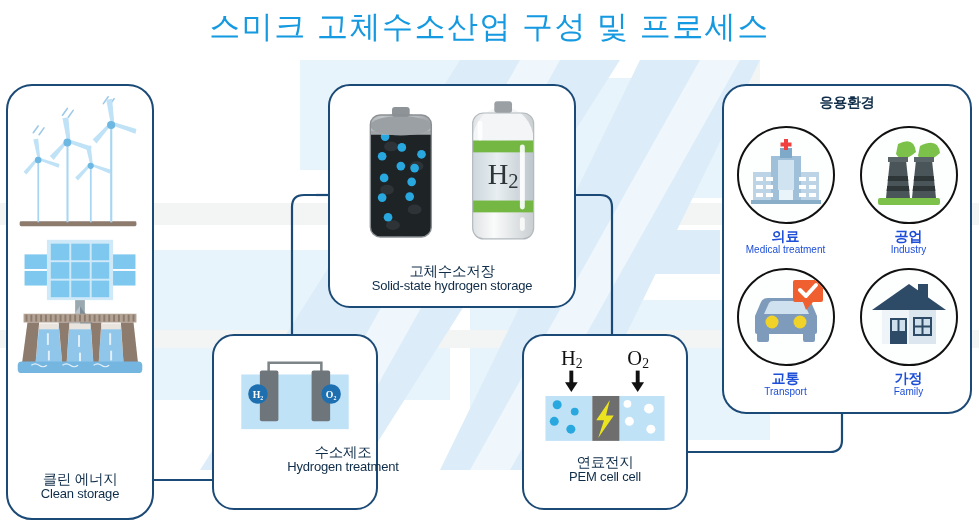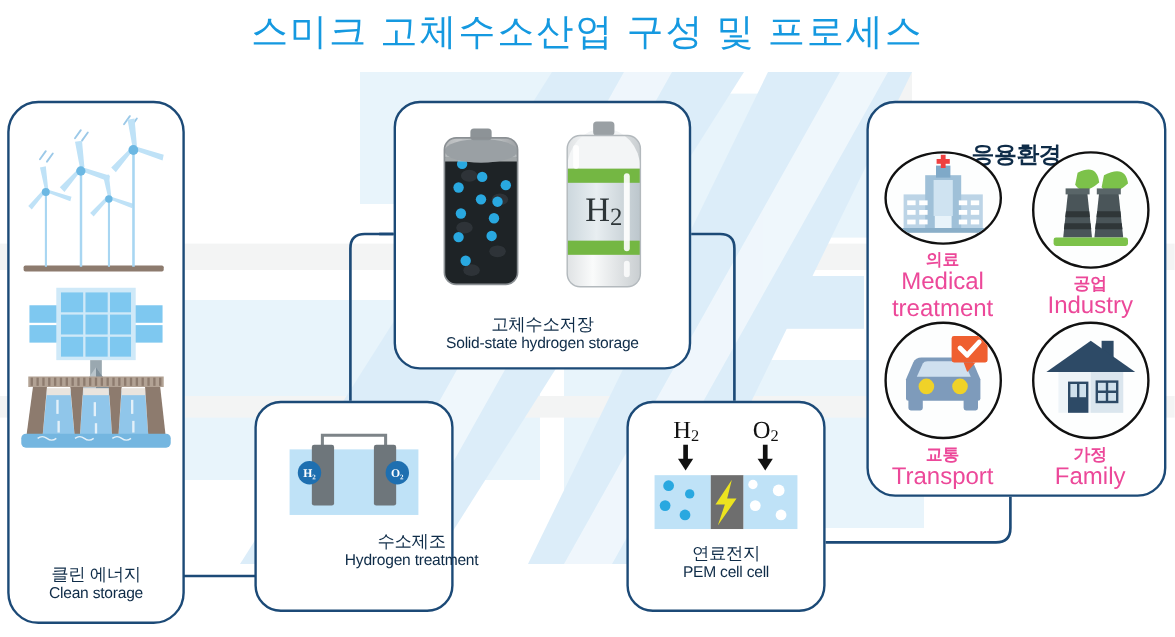--- a/index.html
+++ b/index.html
@@ -63,35 +63,34 @@
   #panel-prod .art{position:absolute;left:0;top:16px;width:100%;height:84px;}
   #panel-prod .cap{position:absolute;left:0;top:108px;width:100%;margin-left:48px;}
 
   
   #panel-fuel .art{position:absolute;left:0;top:6px;width:100%;height:106px;}
   #panel-fuel .cap{position:absolute;left:0;top:118px;width:100%;}
 
   
   .apps-title{
     position:absolute;left:0;top:8px;width:100%;
-    text-align:center;font-size:19px;font-weight:bold;color:#0f2c48;
+    text-align:center;font-size:14px;font-weight:bold;color:#0f2c48;
     letter-spacing:-0.3px;
-    margin-top:22px;
   }
   .apps-grid{
     position:absolute;left:0;top:40px;width:100%;
     display:grid;grid-template-columns:1fr 1fr;grid-template-rows:142px 142px;
   }
   .app{display:flex;flex-direction:column;align-items:center;justify-content:flex-start;}
   .app .circ{width:94px;height:94px;border-radius:50%;border:2px solid #111;
              background:#fdfefe;display:flex;align-items:center;justify-content:center;
              overflow:hidden;}
-  .app .lbl{margin-top:5px;text-align:center;line-height:1.1;color:#ec4899;}
+  .app .lbl{margin-top:5px;text-align:center;line-height:1.1;color:#1d4ed8;}
   .app .lbl .ko{display:block;font-weight:bold;font-size:14px;}
-  .app .lbl .en{display:block;font-size:20px;}
+  .app .lbl .en{display:block;font-size:10px;}
 
   .serif{font-family:"Liberation Serif","DejaVu Serif",serif;}
 </style>
 </head>
 <body>
 
 <div id="root">
 
   <svg class="wm" viewBox="0 0 979 531">
     <g fill="#e8f4fb">

